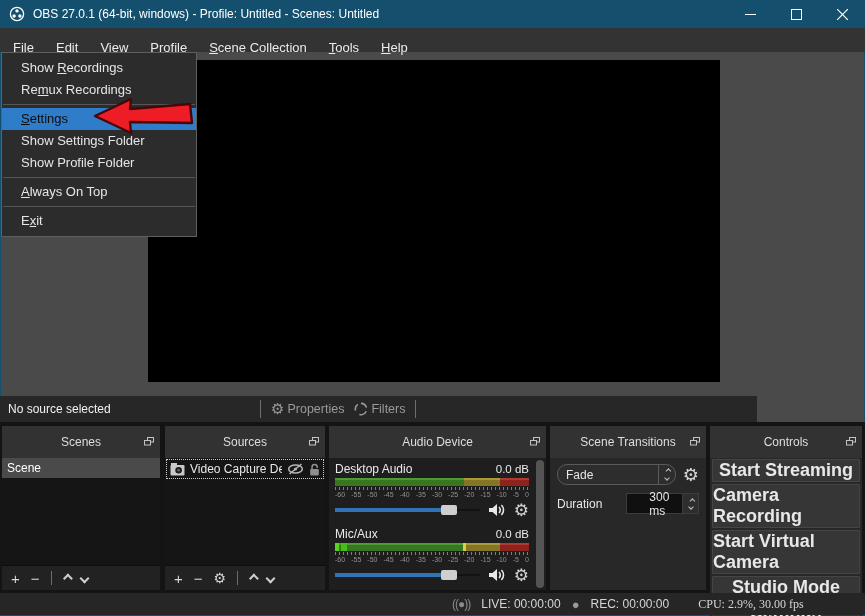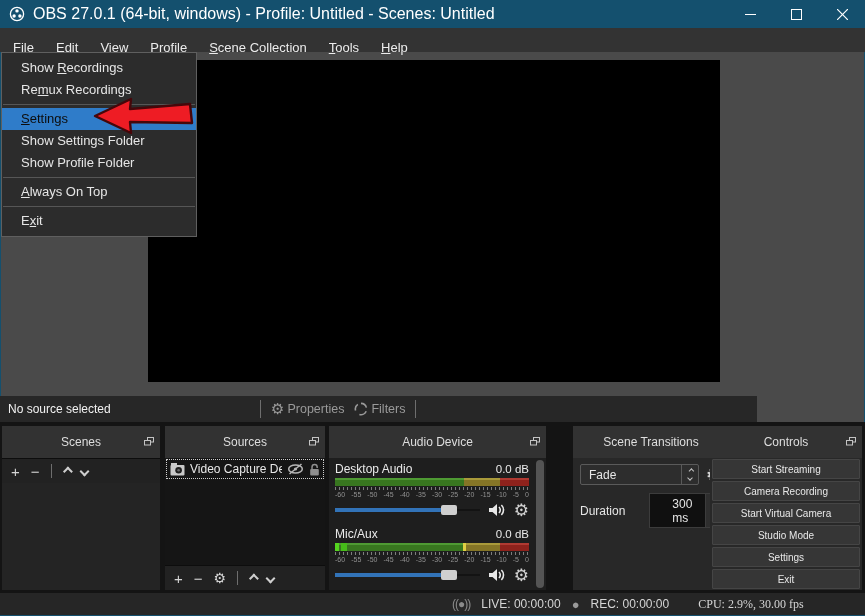--- a/index.html
+++ b/index.html
@@ -7,21 +7,21 @@
   .window {
     position:relative; width:865px; height:616px; overflow:hidden;
     background:#4a4a4a;
     font-family:"Liberation Sans","DejaVu Sans",sans-serif;
     box-shadow:inset 0 0 0 1px #14506e;
   }
   
   .titlebar { position:absolute; left:0; top:0; width:865px; height:28px;
     background:#14506e; display:flex; align-items:center; }
   .titlebar .logo { margin:0 8px 0 9px; display:flex; }
-  .titlebar .title { flex:1; font-size:16px; color:#ffffff; }
+  .titlebar .title { flex:1; font-size:12px; color:#ffffff; }
   .winbtns { display:flex; height:28px; }
   .winbtn { width:46px; height:28px; display:flex; align-items:center; justify-content:center; }
   
   .menubar { position:absolute; left:0; top:28px; width:865px; height:24px;
     background:#333333; display:flex; align-items:stretch; padding-left:2px; }
   .menubar .mitem { padding:8px 11px; font-size:13px; color:#ececec; line-height:24px; }
   
   .preview { position:absolute; left:148px; top:60px; width:572px; height:322px; background:#000; z-index:1; }
   
   .dropdown { position:absolute; left:1px; top:52px; width:196px; z-index:20;
@@ -90,38 +90,38 @@
   .sfill { position:absolute; left:0; top:3px; height:4px; width:79%; background:#3273b8; }
   .srest { position:absolute; left:79%; right:0; top:4px; height:2px; background:#131313; }
   .shandle { position:absolute; left:calc(79% - 8px); top:0; width:16px; height:10px;
     background:#cfcfcf; border-radius:2px; }
   .mixgear { font-size:17px; color:#d2d2d2; line-height:1; }
   .chan.mic { margin-top:9px; }
   
   .transbody { flex:1; background:#282828; padding:6px 7px; }
   .trow1 { display:flex; align-items:center; gap:7px; }
   .combo { flex:1; height:21px; background:#2d2d2d; border:1px solid #5a5a5a;
-    border-radius:2px; display:flex; align-items:center; }
+    border-radius:10px; display:flex; align-items:center; }
   .combo .cval { flex:1; font-size:12px; color:#e6e6e6; padding-left:8px; }
   .combo .cspin { width:17px; align-self:stretch; border-left:1px solid #5a5a5a;
     display:flex; flex-direction:column; align-items:center; justify-content:center; gap:3px; }
   .tgear { font-size:18px; color:#d6d6d6; line-height:1; }
   .trow2 { display:flex; align-items:center; gap:24px; margin-top:8px; }
   .dlabel { font-size:12px; color:#e6e6e6; }
-  .spin { flex:1; height:35px; background:#101010; border:1px solid #3c3c3c;
+  .spin { flex:1; height:21px; background:#101010; border:1px solid #3c3c3c;
     display:flex; align-items:center; }
   .spin .sval { flex:1; font-size:12px; color:#e6e6e6; padding-left:22px; }
   .spin .scol { width:16px; align-self:stretch; background:#2e2e2e; border-left:1px solid #3c3c3c;
     display:flex; flex-direction:column; align-items:center; justify-content:center; gap:2px; }
   
   .ctrlbody { flex:1; background:#282828; padding:1px 2px; display:flex;
     flex-direction:column; gap:2px; }
   .cbtn { flex:1; background:#363636; border:1px solid #454545; border-radius:1px;
     display:flex; align-items:center; justify-content:center;
-    font-size:10px; color:#e8e8e8; }
+    font-size:18px; color:#e8e8e8;font-weight:bold; }
   
   .statusbar { position:absolute; left:0; top:593px; width:865px; height:22px;
     background:#262626; display:flex; align-items:center; z-index:2; }
   .statusbar .sgrp { margin-left:452px; display:flex; align-items:center; gap:11px;
     font-size:12px; color:#d6d6d6; }
   .bcast { color:#8a8a8a; font-size:12px; letter-spacing:-1px; }
   .recdot { color:#9a9a9a; font-size:13px; }
   .stats { margin-left:18px;font-family:Liberation Serif, serif; }
 </style>
 </head>
@@ -216,20 +216,23 @@
 
   <div class="panel" style="left:2px; width:158px;">
     <div class="phead">
       <span class="ptitle">Scenes</span>
       <span class="dock">
         <svg width="10" height="9">
             <rect x="3.5" y="0.5" width="6" height="4.5" fill="none" stroke="#c4c4c4"></rect>
             <rect x="0.5" y="3.5" width="6" height="4.5" fill="#323232" stroke="#c4c4c4"></rect>
           </svg>
       </span>
+    </div>
+    <div class="plist">
+      <div class="scene-row">Scene</div>
     </div>
     <div class="ptools">
       <span class="tico">+</span>
       <span class="tico">−</span>
       <span class="vsep" style="height:14px"></span>
       <span class="chv up"></span>
       <span class="chv down"></span>
     </div>
   </div>
 
@@ -369,21 +372,21 @@
           <span class="mixgear">⚙</span>
         </div>
       </div>
 
       <div class="mixsb">
           <div class="thumb"></div>
         </div>
     </div>
   </div>
 
-  <div class="panel" style="left:573px; width:156px;">
+  <div class="panel" style="left:550px; width:156px;">
     <div class="phead">
       <span class="ptitle">Scene Transitions</span>
       <span class="dock">
         <svg width="10" height="9">
             <rect x="3.5" y="0.5" width="6" height="4.5" fill="none" stroke="#c4c4c4"></rect>
             <rect x="0.5" y="3.5" width="6" height="4.5" fill="#323232" stroke="#c4c4c4"></rect>
           </svg>
       </span>
     </div>
     <div class="transbody">

